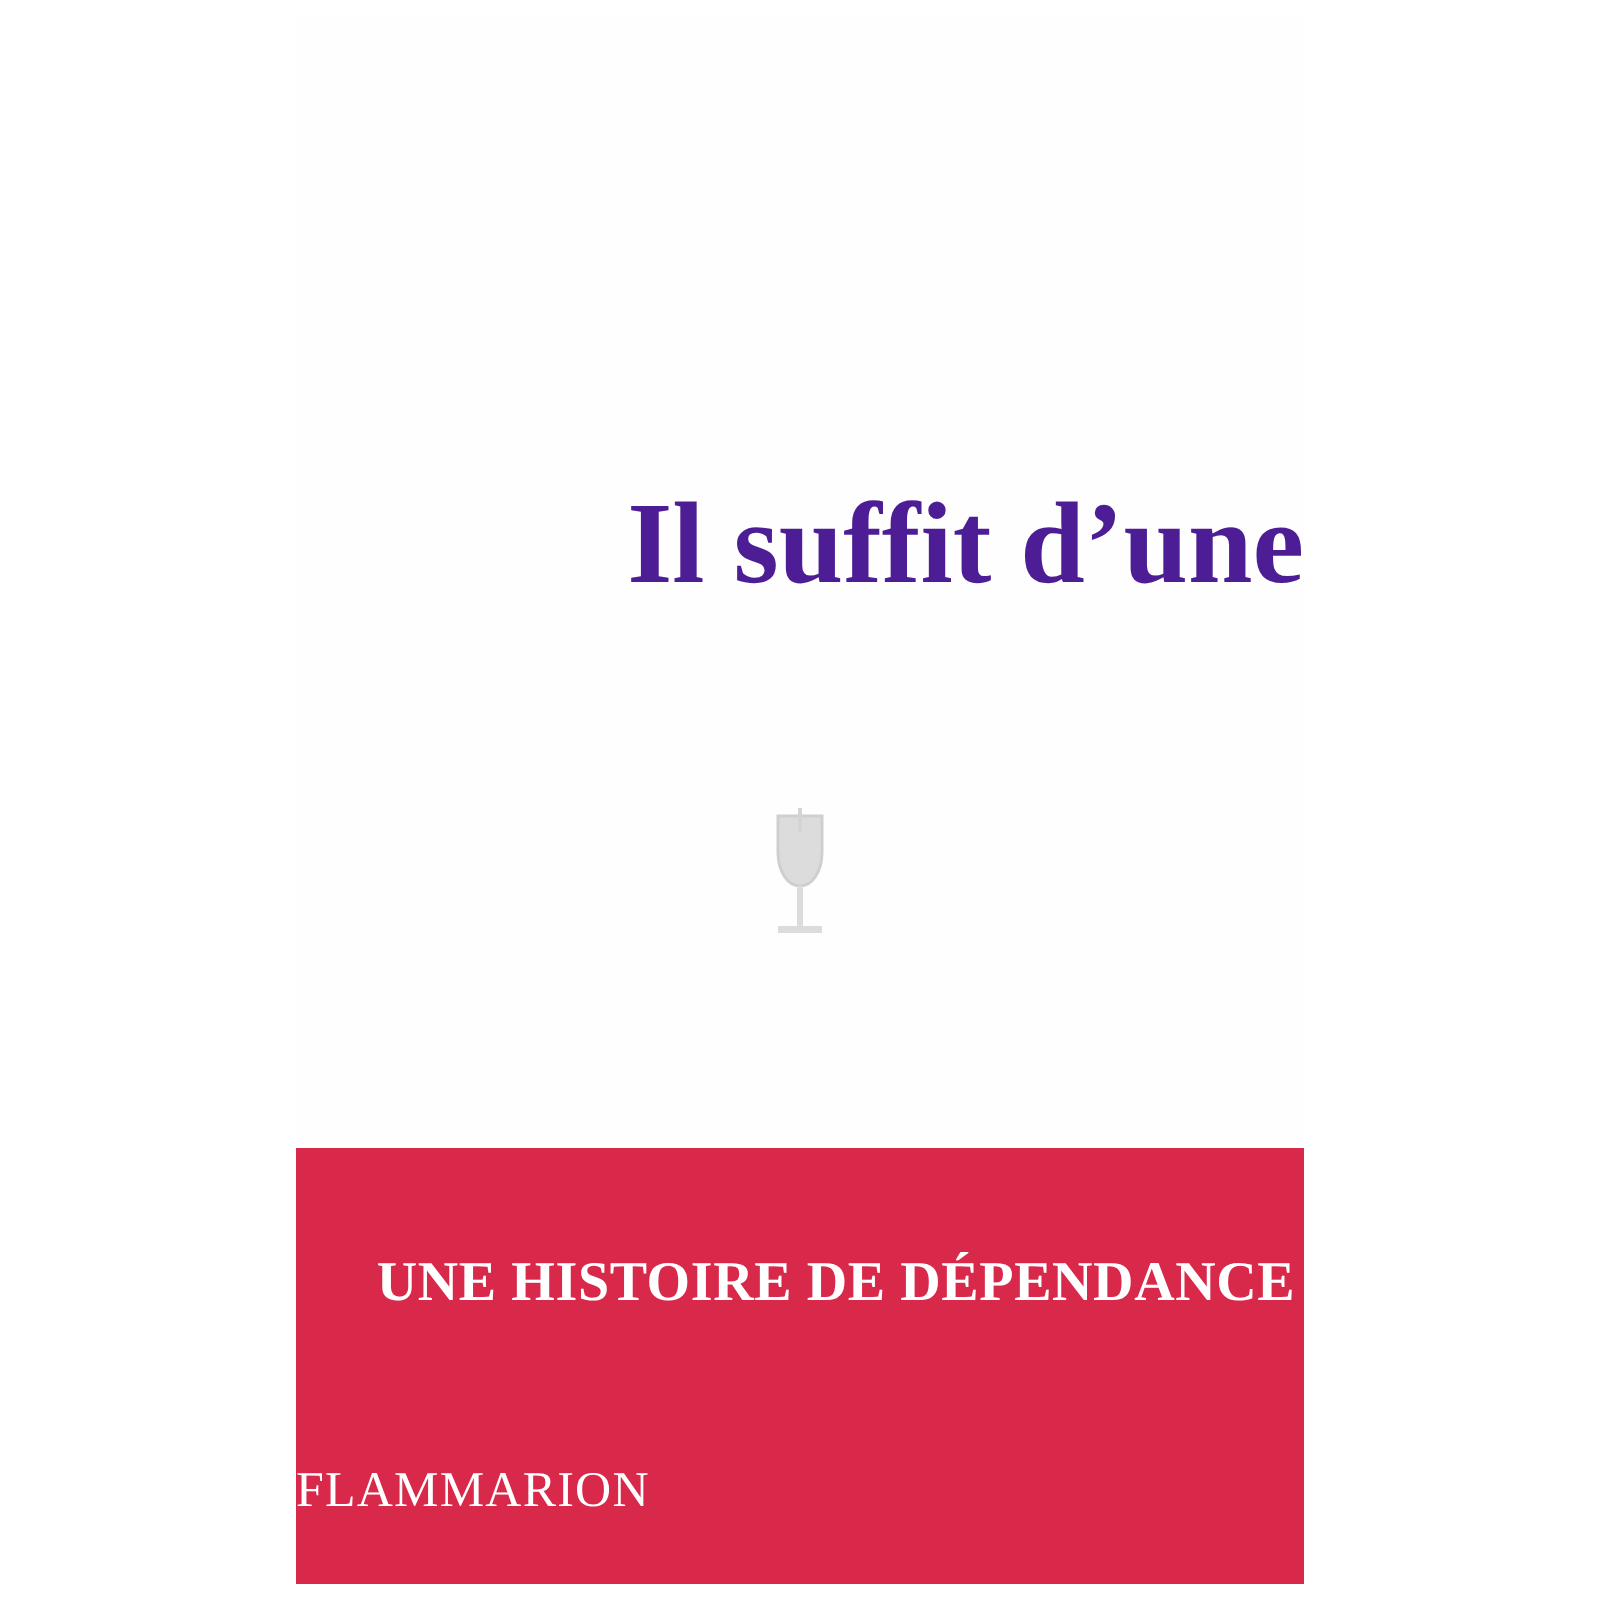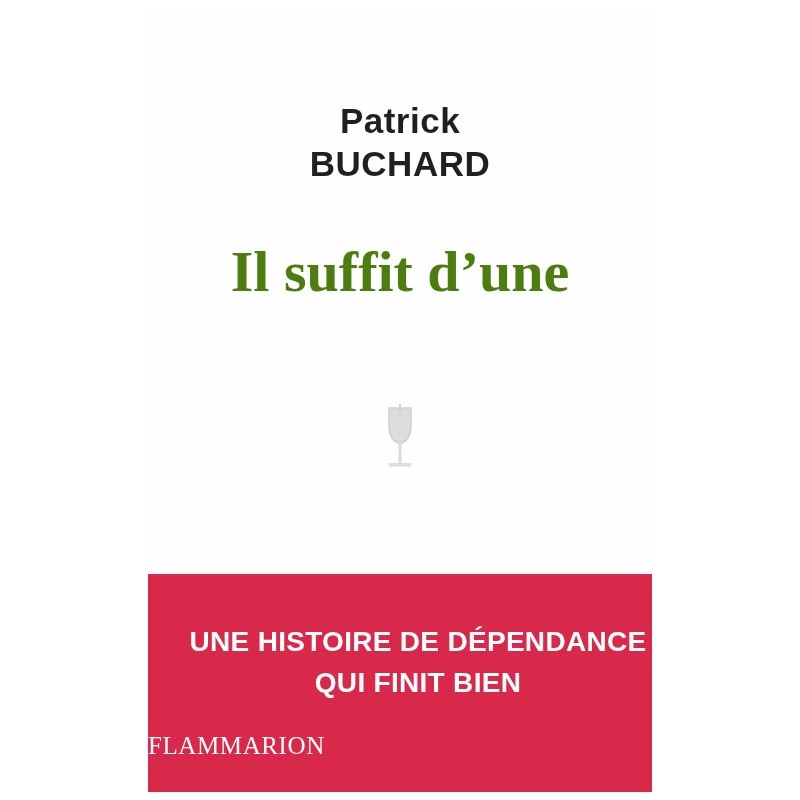--- a/index.html
+++ b/index.html
@@ -45,26 +45,26 @@
 
   .author .line {
     display: block;
   }
 
   .title {
     position: absolute;
     left: 0;
     right: 0;
     top: 232px;
-    text-align: center;
+    text-align: right;
     font-family: "Liberation Serif", serif;
     font-size: 58px;
     font-weight: bold;
     line-height: 1.12;
-    color: #4d7c0f;
+    color: #4c1d95;
   }
 
   .title .line {
     display: block;
   }
 
   .glass-icon {
     position: absolute;
     left: 0;
     right: 0;
@@ -82,21 +82,21 @@
     background: #d9294a;
     color: #ffffff;
   }
 
   .subtitle {
     position: absolute;
     left: 0;
     right: 0;
     top: 48px;
     text-align: center;
-    font-family: Liberation Sans, sans-serif;
+    font-family: Liberation Serif, serif;
     font-weight: bold;
     font-size: 28px;
     line-height: 1.45;
     letter-spacing: 0.3px;
     padding-left: 36px;
   }
 
   .subtitle .line {
     display: block;
   }
@@ -112,44 +112,39 @@
     color: #ffffff;
   }
 </style>
 </head>
 <body>
 
 <div id="book-cover">
 
   <div class="cover-top">
 
-    <div class="author">
-      <span class="line">Patrick</span>
-      <span class="line">BUCHARD</span>
-    </div>
 
     <div class="title">
       <span class="line">Il suffit d’une</span>
     </div>
 
     <div class="glass-icon">
       <svg width="48" height="72" viewBox="0 0 48 72" aria-hidden="true">
         <path d="M13 4 L35 4 L35 22 C35 32 30 39 24 39 C18 39 13 32 13 22 Z" fill="#dcdcdc" stroke="#cfcfcf" stroke-width="1.5"></path>
         <rect x="22.5" y="39" width="3" height="22" fill="#dcdcdc"></rect>
         <rect x="13" y="59" width="22" height="3.5" fill="#dcdcdc"></rect>
         <line x1="24" y1="0" x2="24" y2="12" stroke="#d5d5d5" stroke-width="2"></line>
       </svg>
     </div>
 
   </div>
 
   <div class="cover-bottom">
 
     <div class="subtitle">
       <span class="line">UNE HISTOIRE DE DÉPENDANCE</span>
-      <span class="line">QUI FINIT BIEN</span>
     </div>
 
     <div class="publisher">FLAMMARION</div>
 
   </div>
 
 </div>
 
 </body></html>

